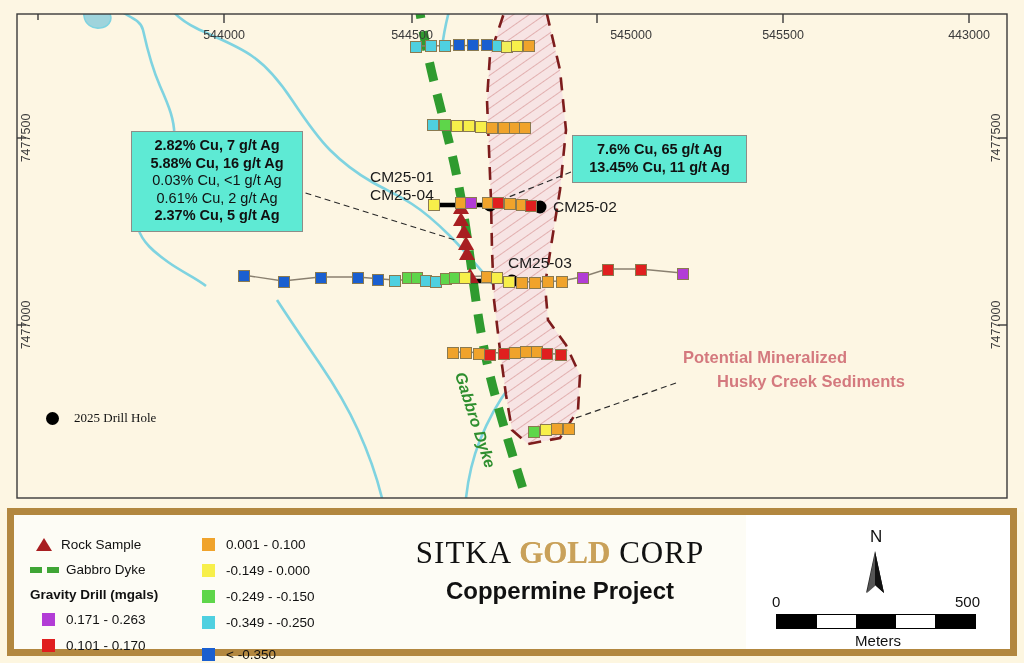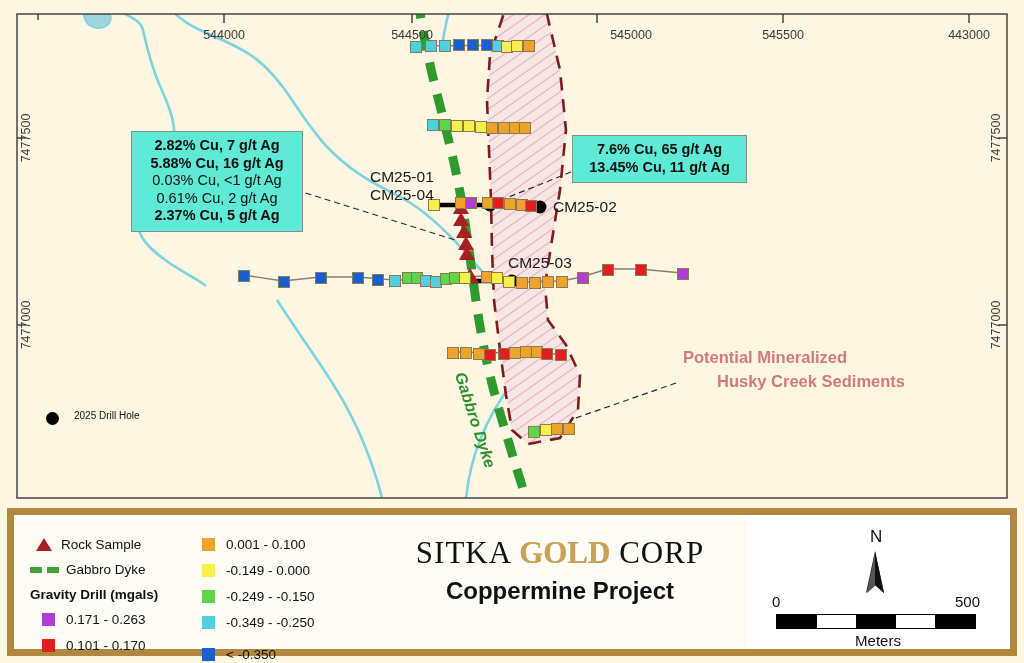--- a/index.html
+++ b/index.html
@@ -17,21 +17,21 @@
 
   
   .annbox{position:absolute;background:#5eead4;border:1.4px solid #8d8d88;padding:5px 9px 6px 9px;box-sizing:border-box;}
   .annbox div{font-size:14.5px;line-height:17.5px;color:#111;text-align:center;white-space:nowrap;}
   .annbox div.b{font-weight:bold;}
 
   .dhlabel{position:absolute;font-size:15.5px;color:#1a1a1a;white-space:nowrap;}
   .maptext-red{position:absolute;font-size:16.5px;font-weight:bold;color:#d4797e;line-height:21px;white-space:nowrap;}
   .dyke-label{position:absolute;font-size:16px;font-style:italic;font-weight:bold;color:#2f8f2f;white-space:nowrap;transform-origin:0 0;}
 
-  .legend-inmap{position:absolute;font-size:10px;color:#111;white-space:nowrap;}
+  .legend-inmap{position:absolute;font-size:13px;color:#111;white-space:nowrap;font-family:Liberation Serif, serif;}
   .dot-black{position:absolute;width:13px;height:13px;border-radius:50%;background:#000;}
 
   
   .bottom{position:absolute;left:7px;top:508px;width:1010px;height:148px;background:#b2873f;box-sizing:border-box;padding:7px;}
   .bottom-inner{position:relative;width:100%;height:100%;background:#fdfcf5;display:flex;}
   .bcell{position:relative;height:100%;}
   .bcell.legend{width:360px;border-right:0px;}
   .bcell.title{flex:1;}
   .bcell.scale{width:264px;background:#fff;}
 

